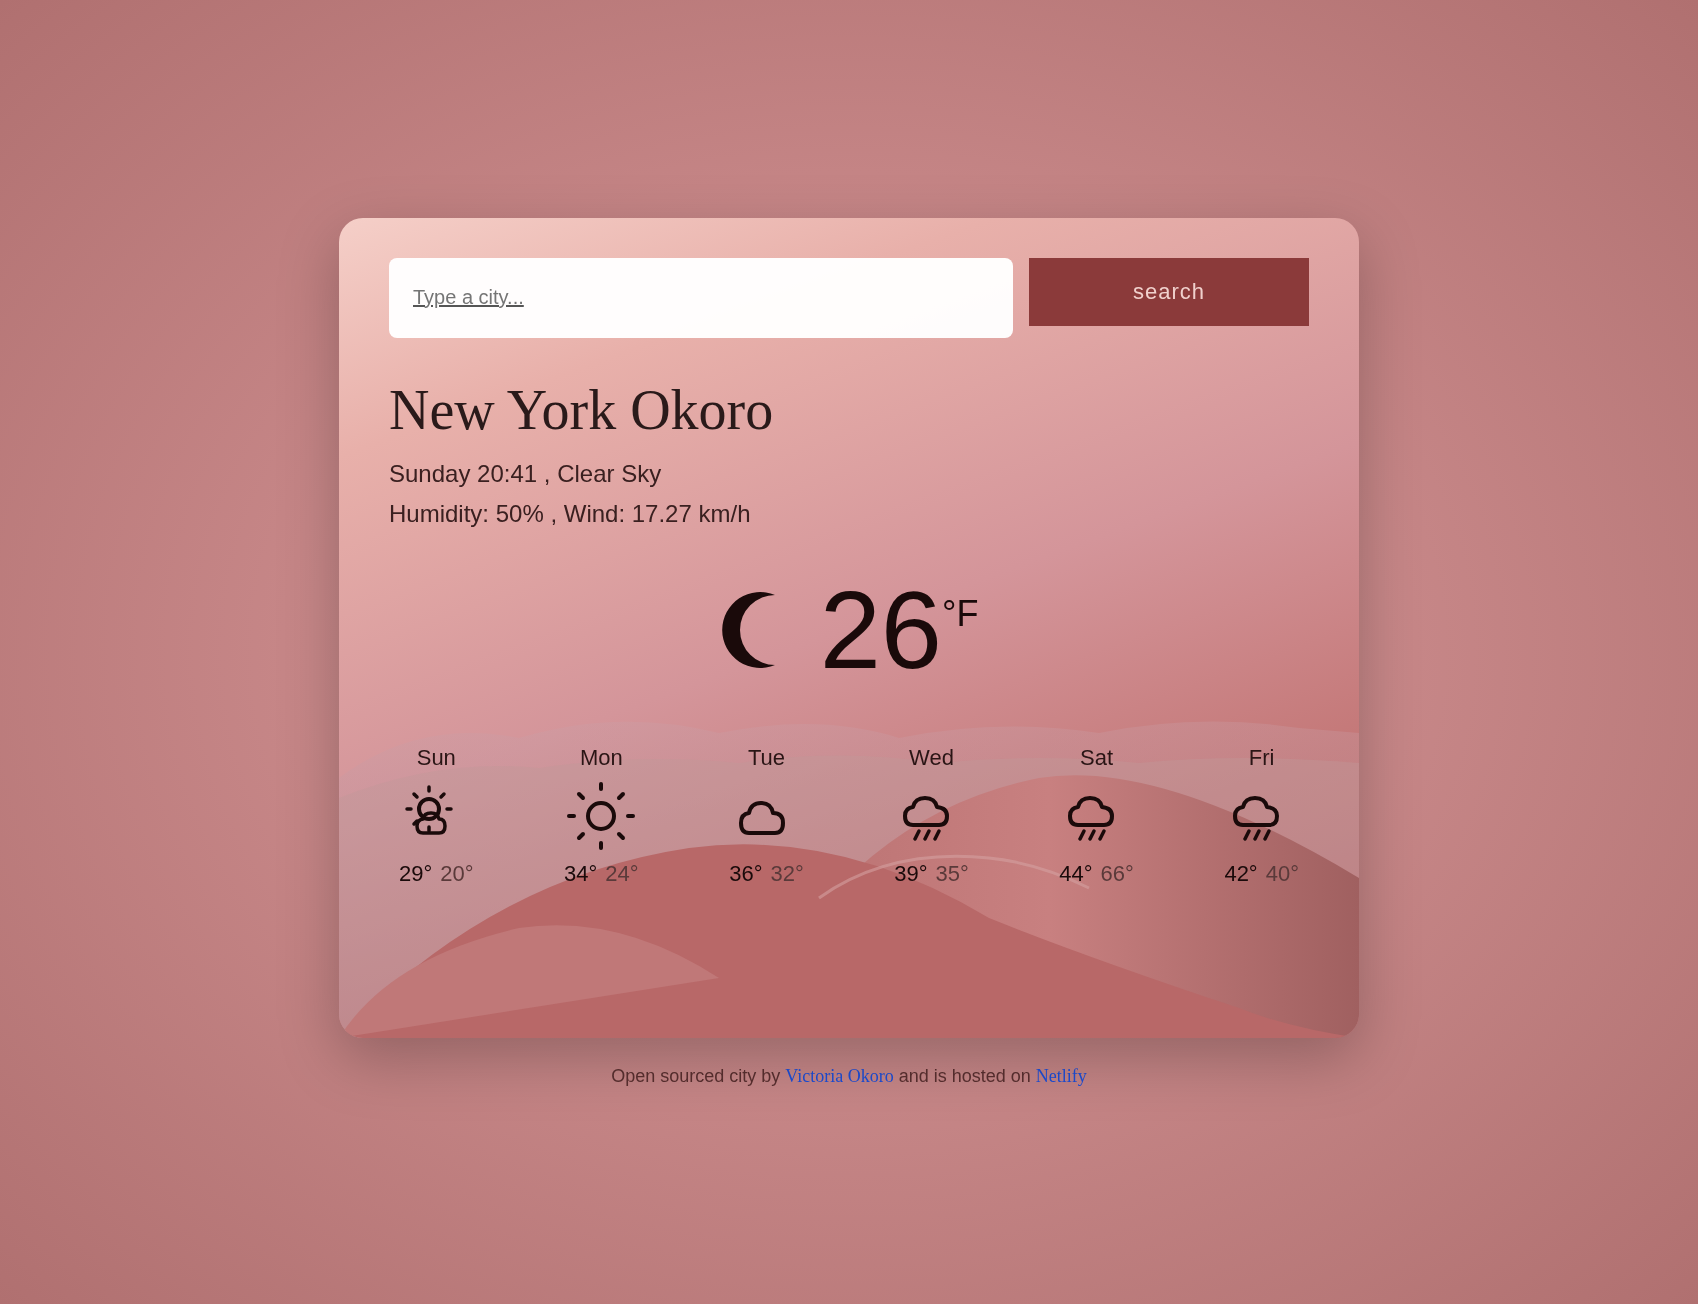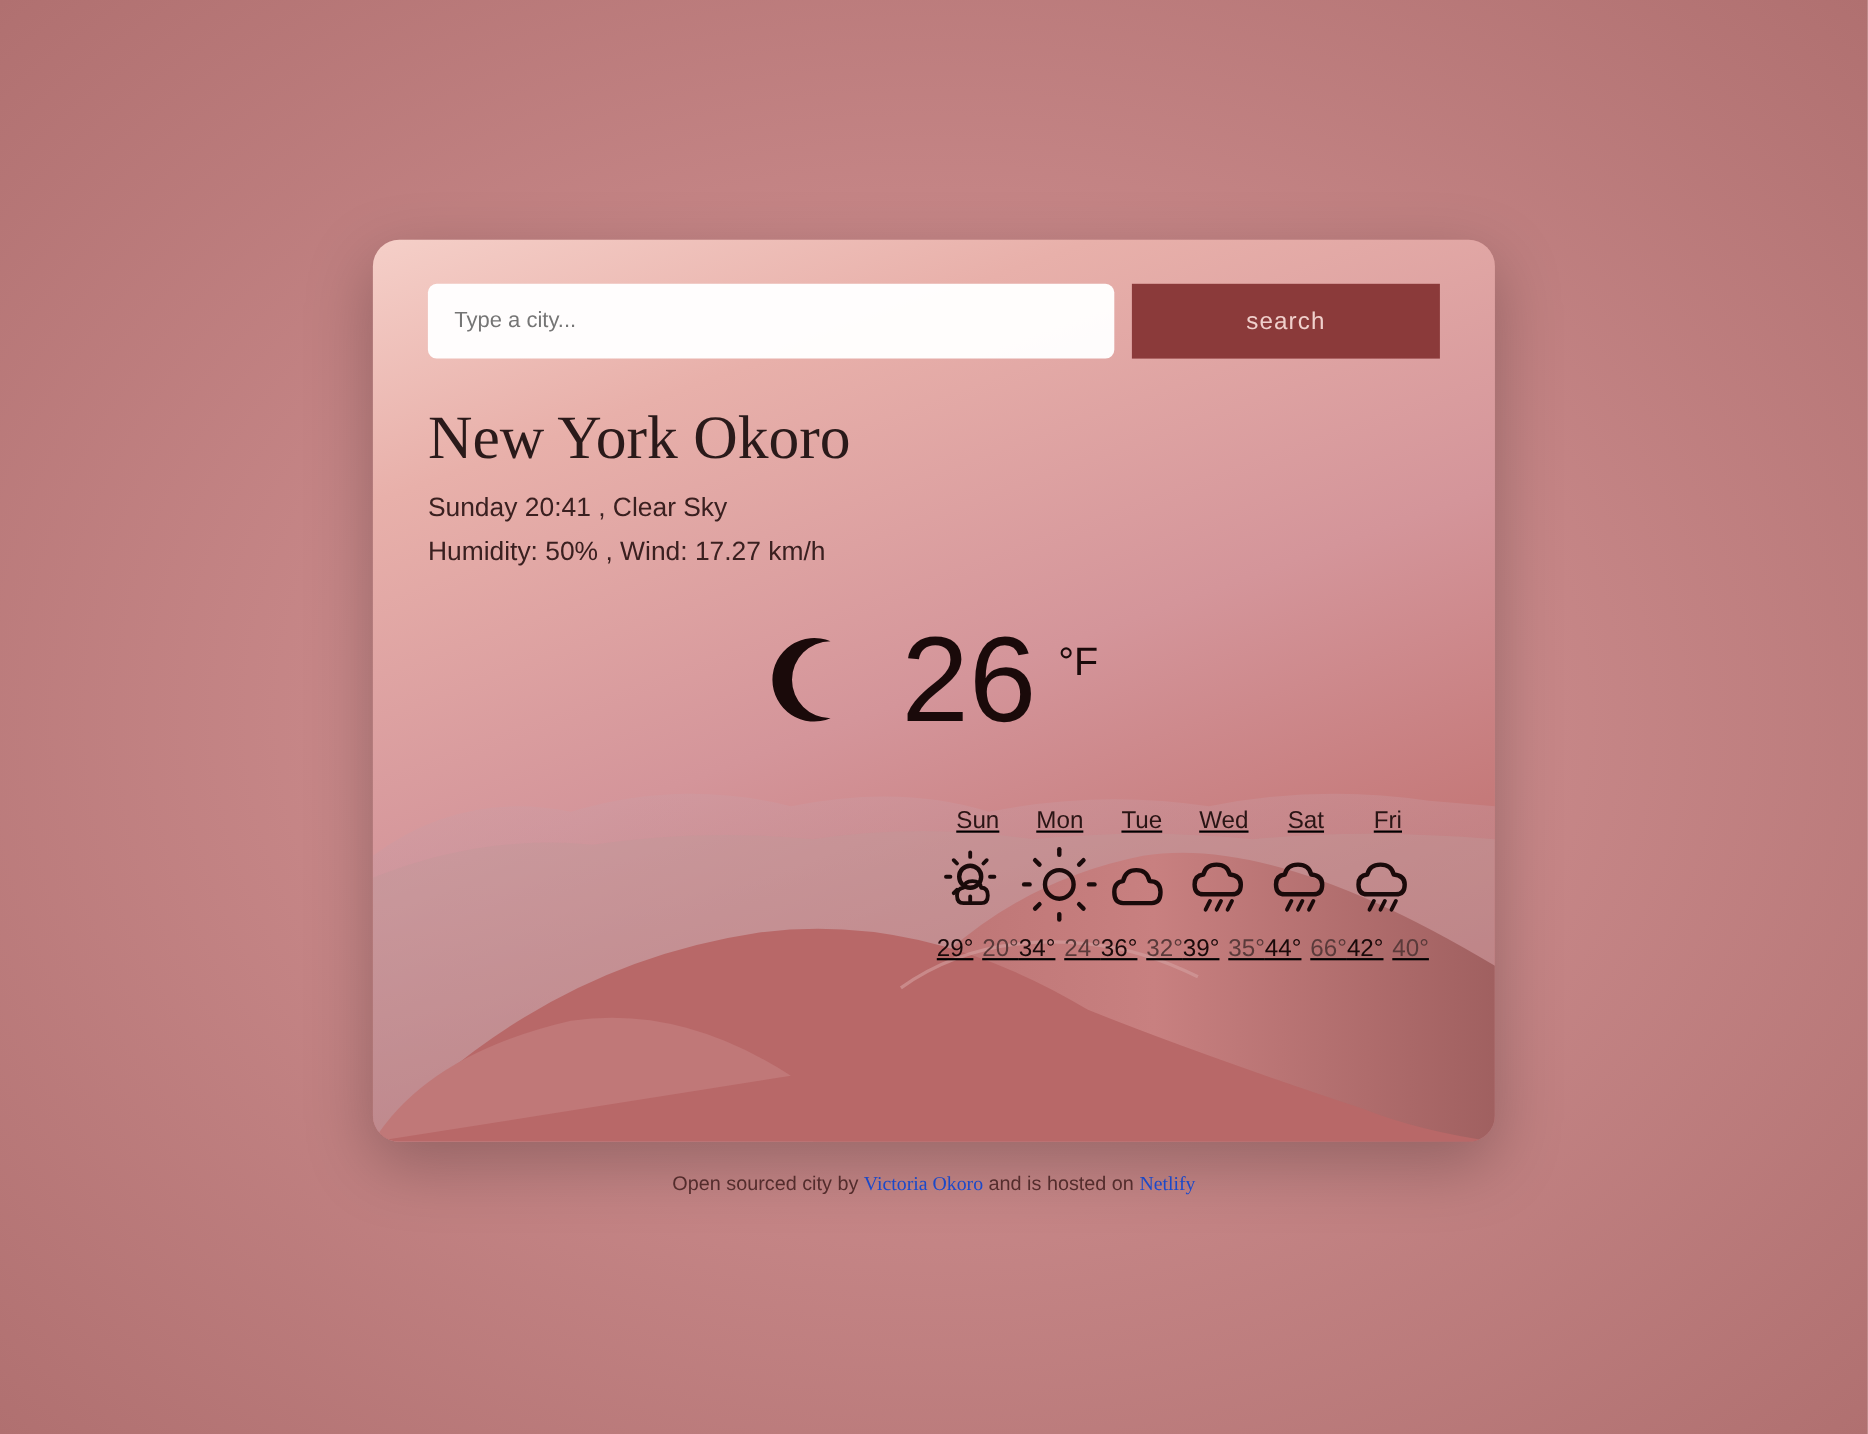--- a/index.html
+++ b/index.html
@@ -50,28 +50,29 @@
 
     
     .search-row {
       display: flex;
       gap: 16px;
       margin-bottom: 40px;
     }
 
     .search-input {
       flex: 1;
-      height: 68px;
+      height: 80px;
       border-radius: 8px;
       border: none;
       outline: none;
       padding: 0 24px;
       font-size: 20px;
       color: #555;
       background: rgba(255,255,255,0.97);
+      text-decoration: underline;
     }
 
     .search-button {
       width: 280px;
       height: 68px;
       border-radius: 0;
       border: none;
       background: #8b3a3a;
       color: #f0d0cc;
       font-size: 22px;
@@ -95,21 +96,20 @@
       margin-bottom: 30px;
       font-family: Arial, sans-serif;
       font-weight: 400;
     }
 
     
     .current-weather {
       display: flex;
       align-items: center;
       justify-content: center;
-      gap: 20px;
       margin-bottom: 50px;
       padding: 10px 0;
     }
 
     .moon-icon {
       width: 100px;
       height: 100px;
     }
 
     .temp-display {
@@ -124,24 +124,23 @@
       font-size: 36px;
       color: #1a0a0a;
       align-self: flex-start;
       margin-top: 18px;
       font-family: Arial, sans-serif;
     }
 
     
     .forecast-row {
       display: flex;
-      justify-content: flex-end;
+      justify-content: space-between;
       align-items: flex-end;
       padding: 0 10px;
-      text-decoration: underline;
     }
 
     .forecast-day {
       display: flex;
       flex-direction: column;
       align-items: center;
       gap: 10px;
     }
 
     .day-label {

